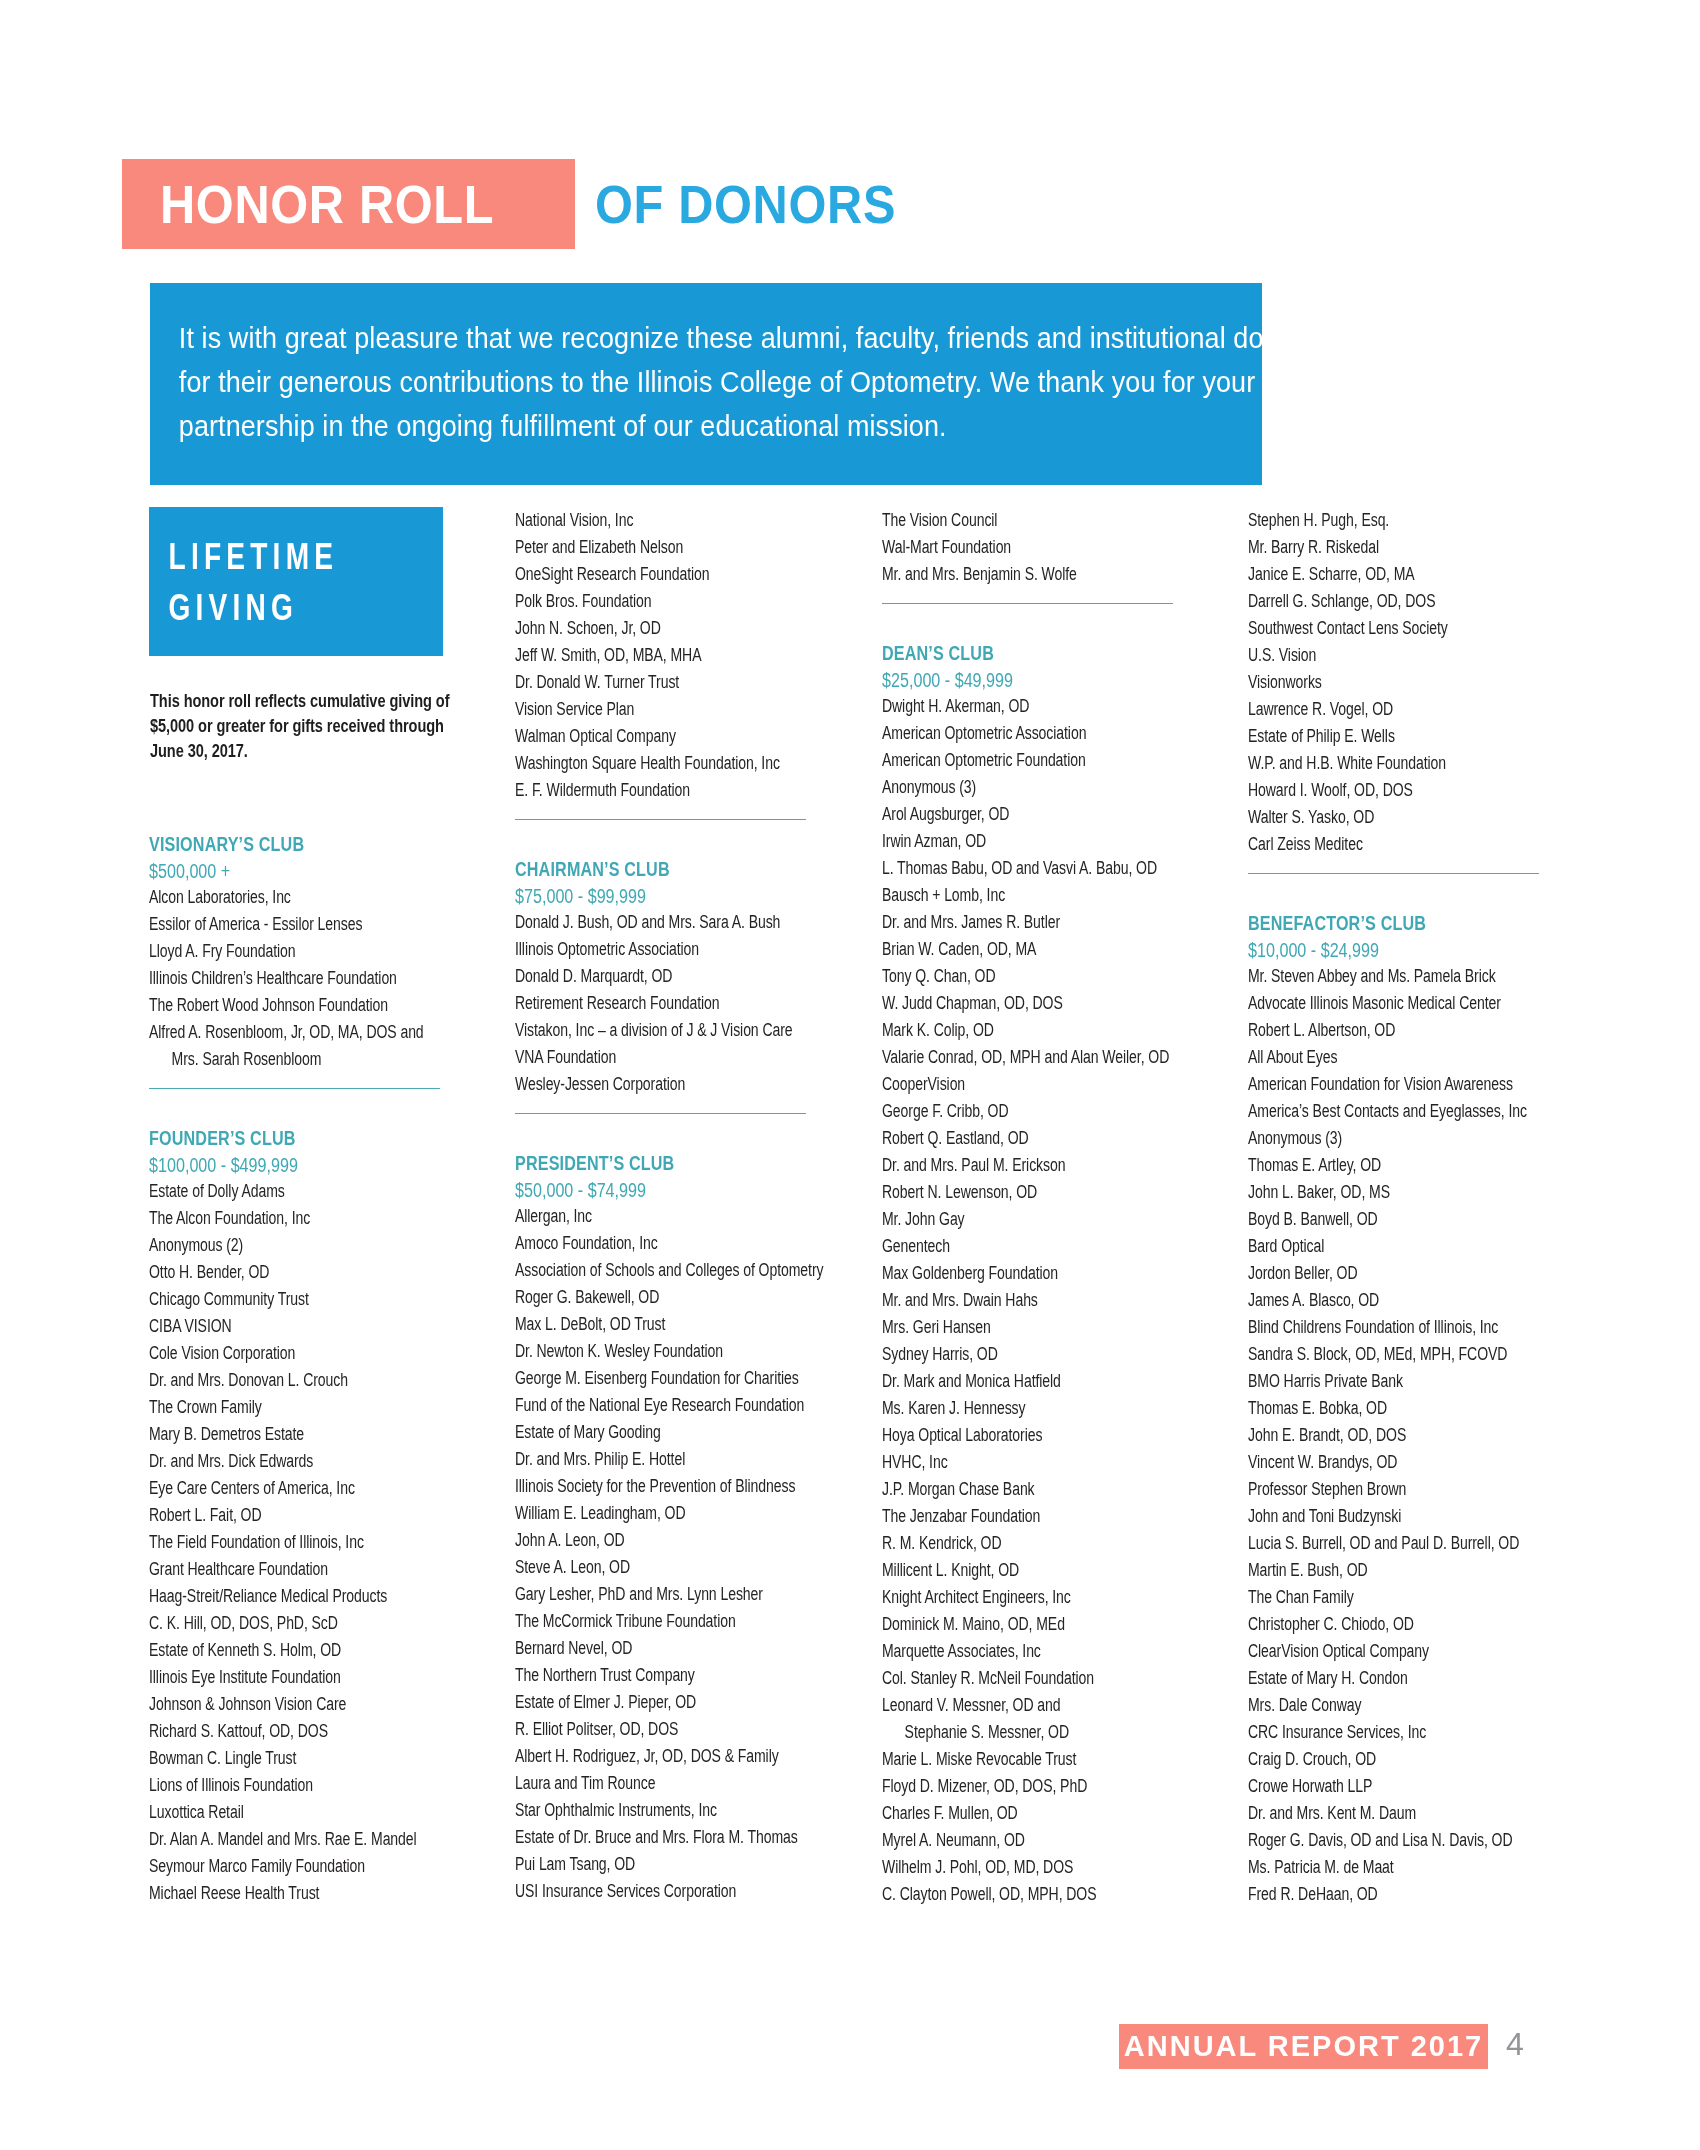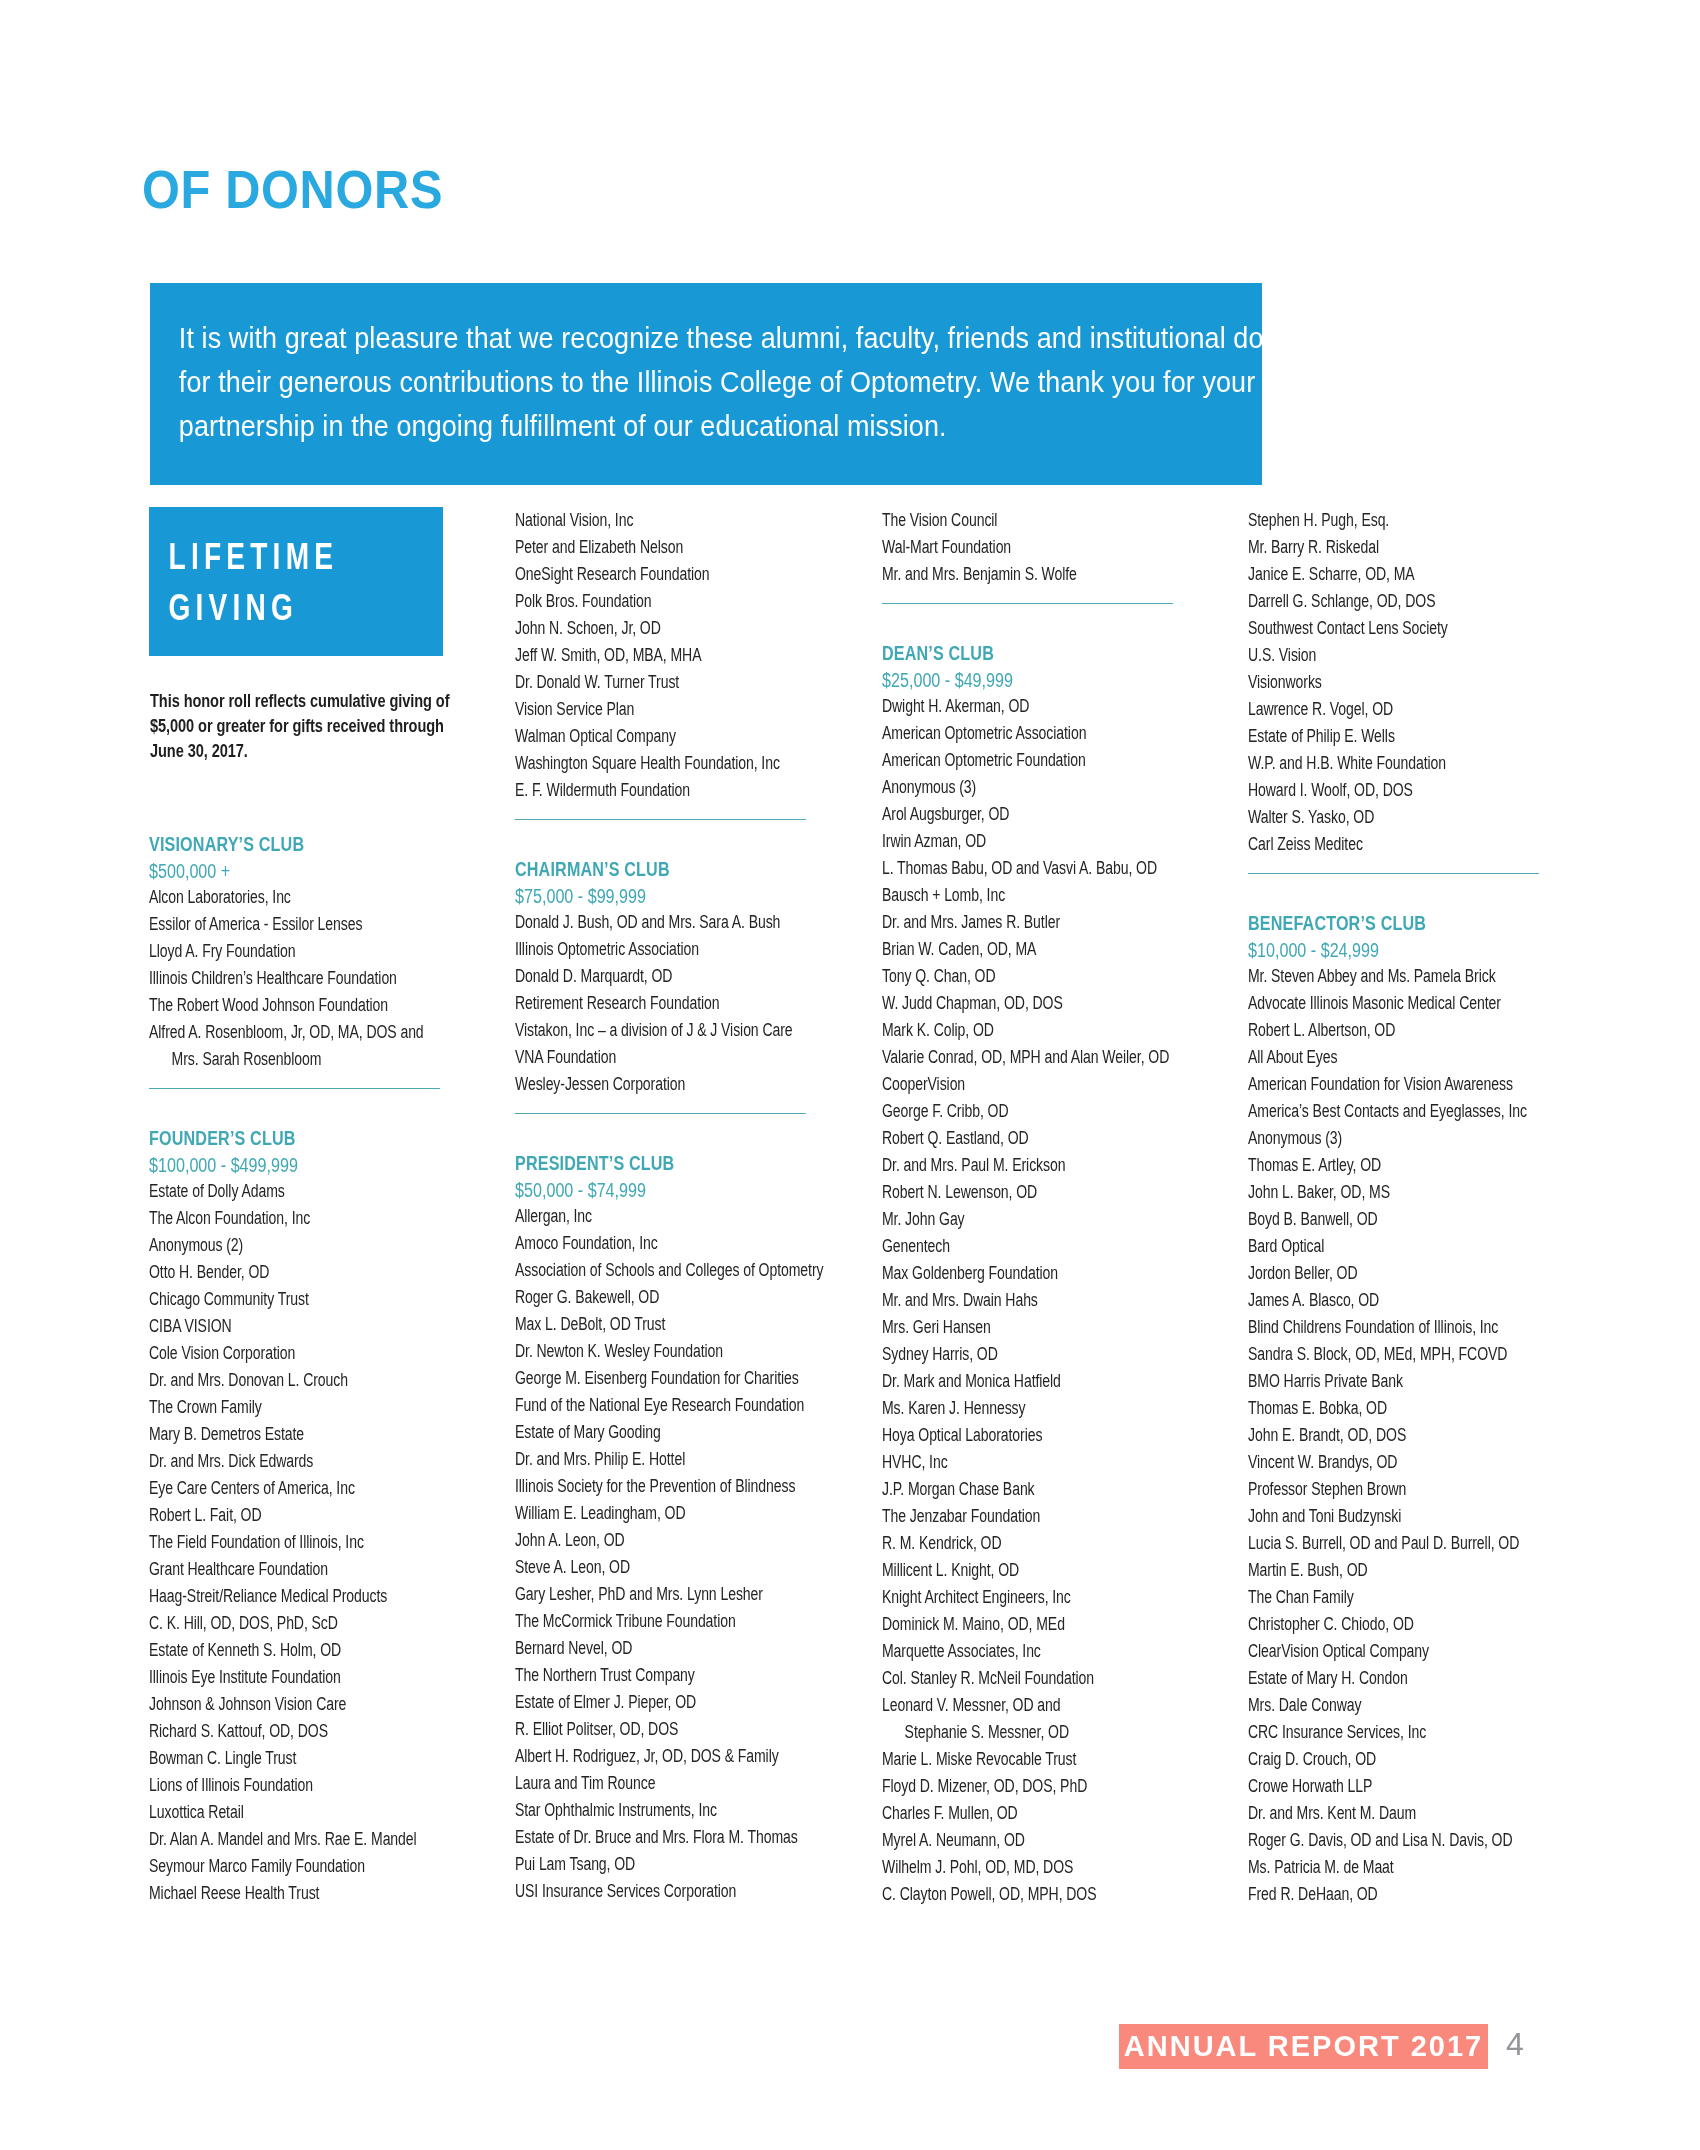--- a/index.html
+++ b/index.html
@@ -60,20 +60,23 @@
     letter-spacing:2px; text-align:center; line-height:45px; white-space:nowrap;
   }
   .page-num { position:absolute; left:1506px; top:2022px; font-size:32px; color:#939598; line-height:45px; }
 </style>
 </head>
 <body>
 
 <div class="page">
 
   <header class="masthead">
+    <div class="title-salmon">
+      <span class="title-left">HONOR ROLL</span>
+    </div>
     <span class="title-right">OF DONORS</span>
   </header>
 
   <section class="intro">
     <p class="intro-text">It is with great pleasure that we recognize these alumni, faculty, friends and institutional donors
 for their generous contributions to the Illinois College of Optometry. We thank you for your
 partnership in the ongoing fulfillment of our educational mission.</p>
   </section>
 
   <div class="col col-1">

